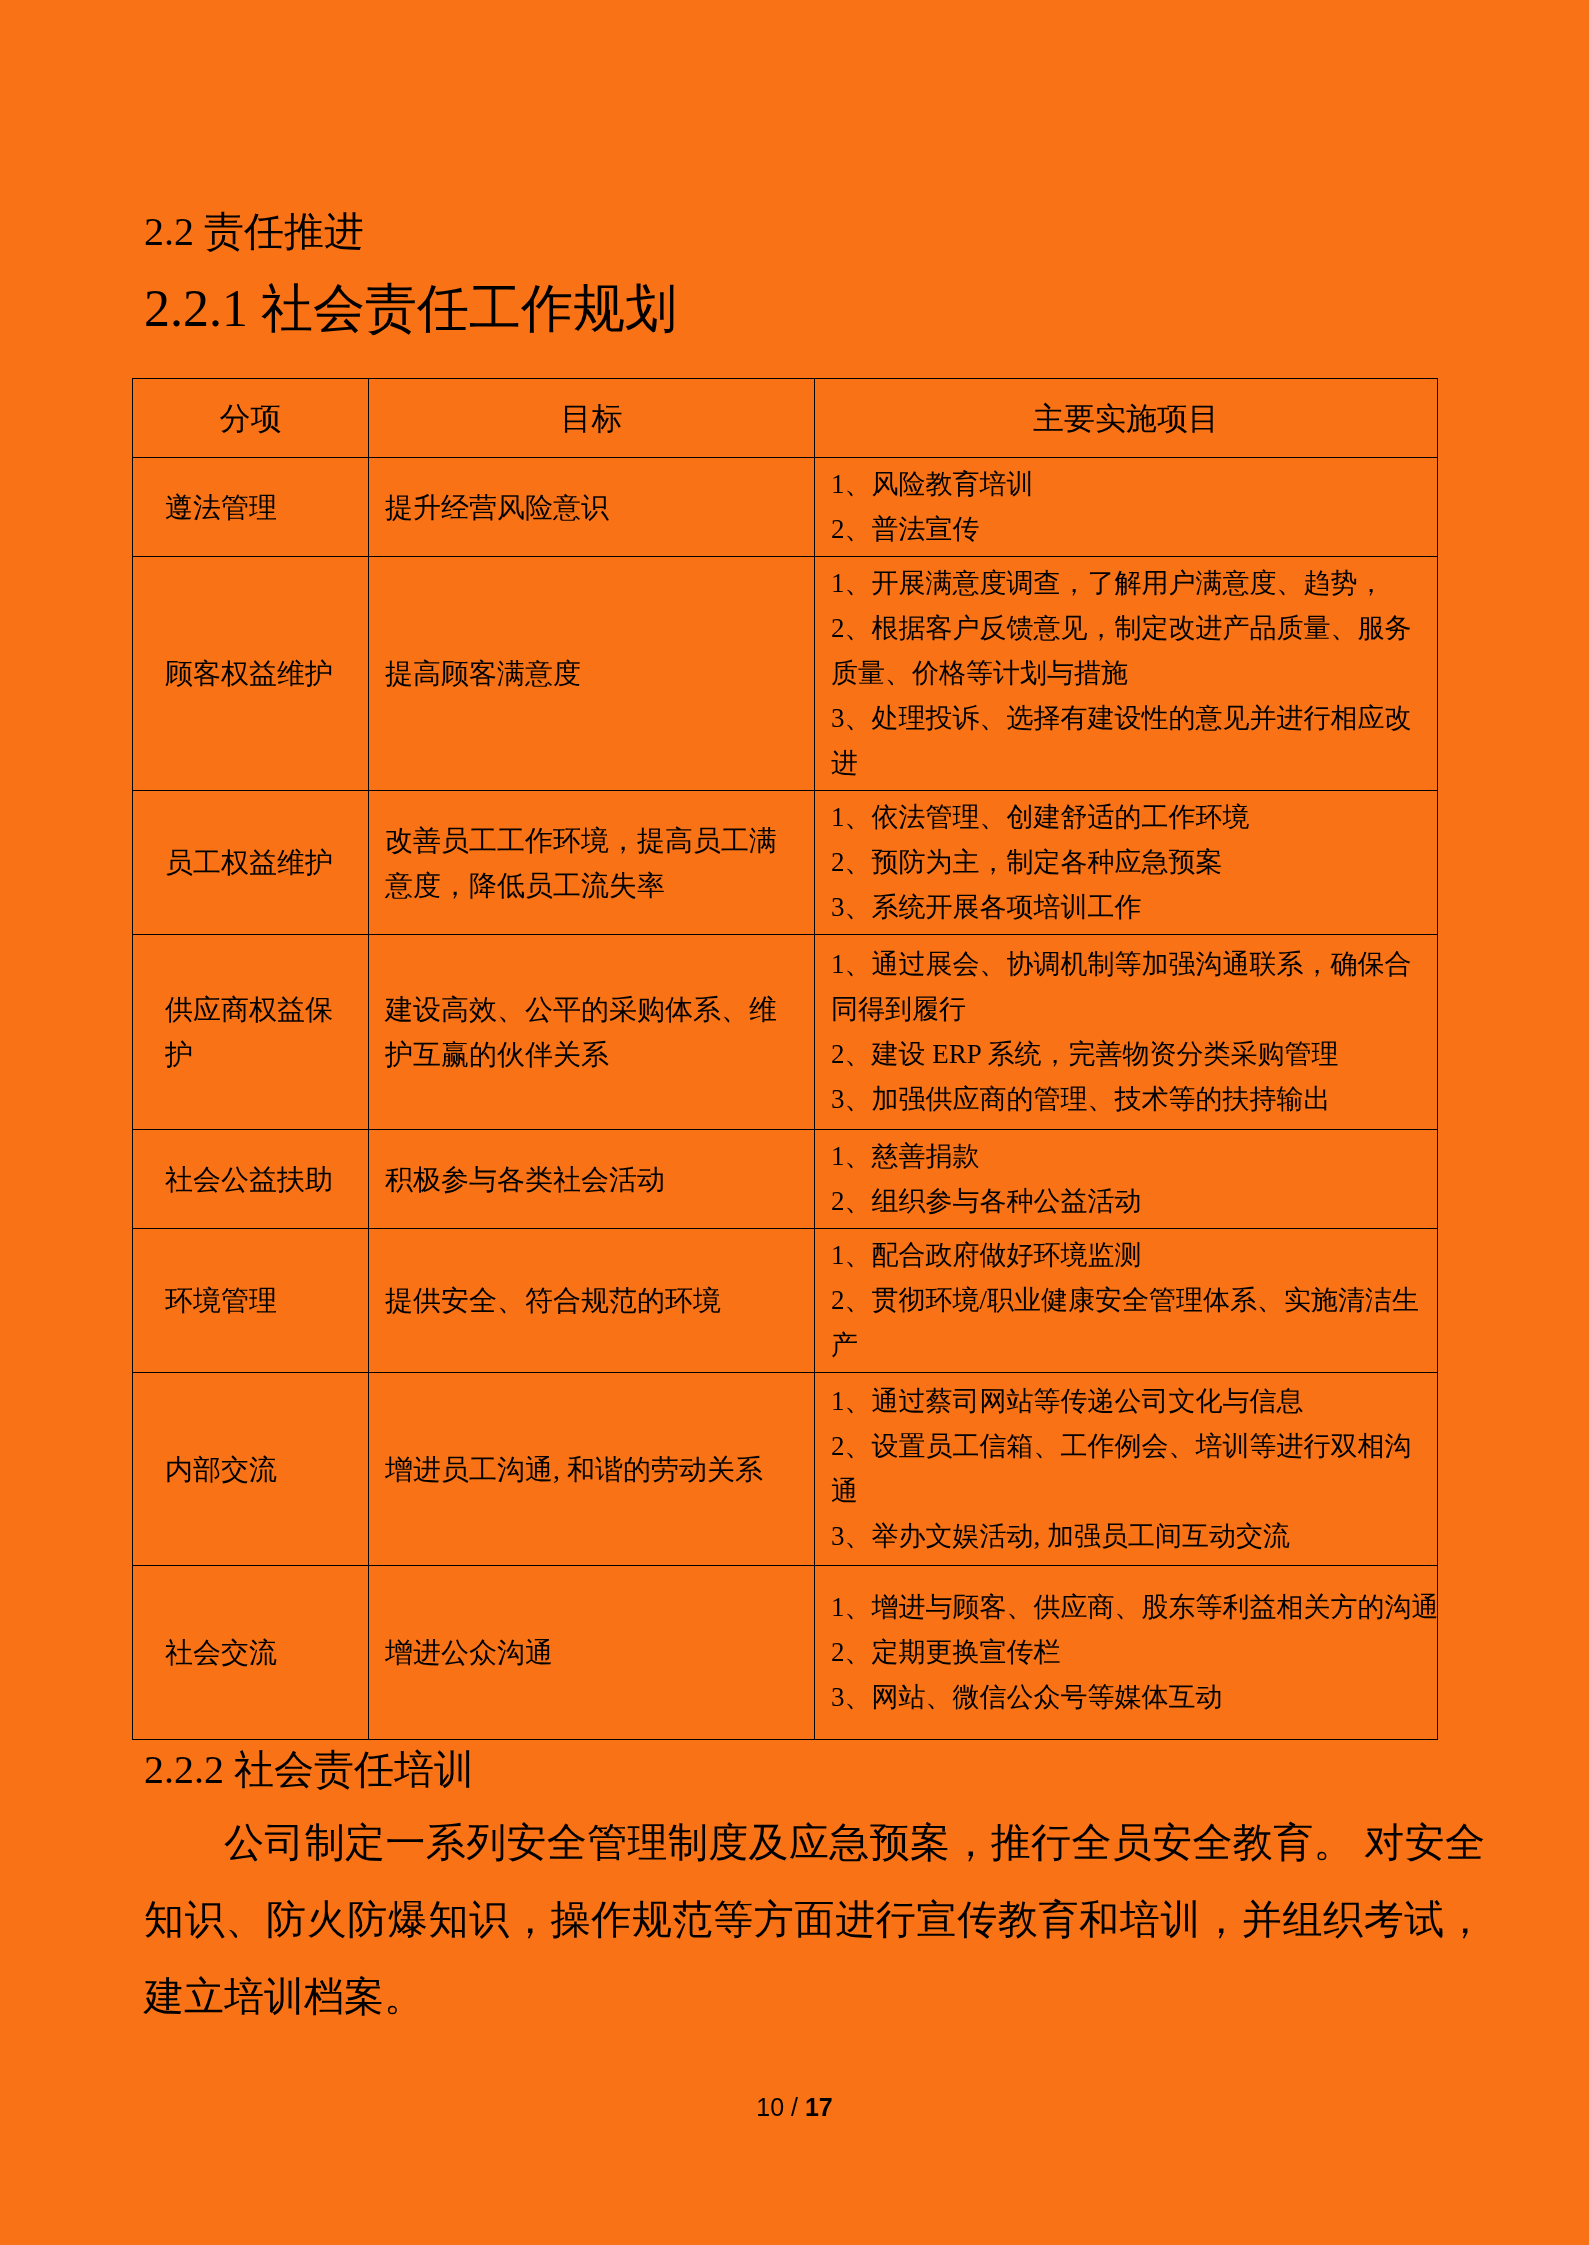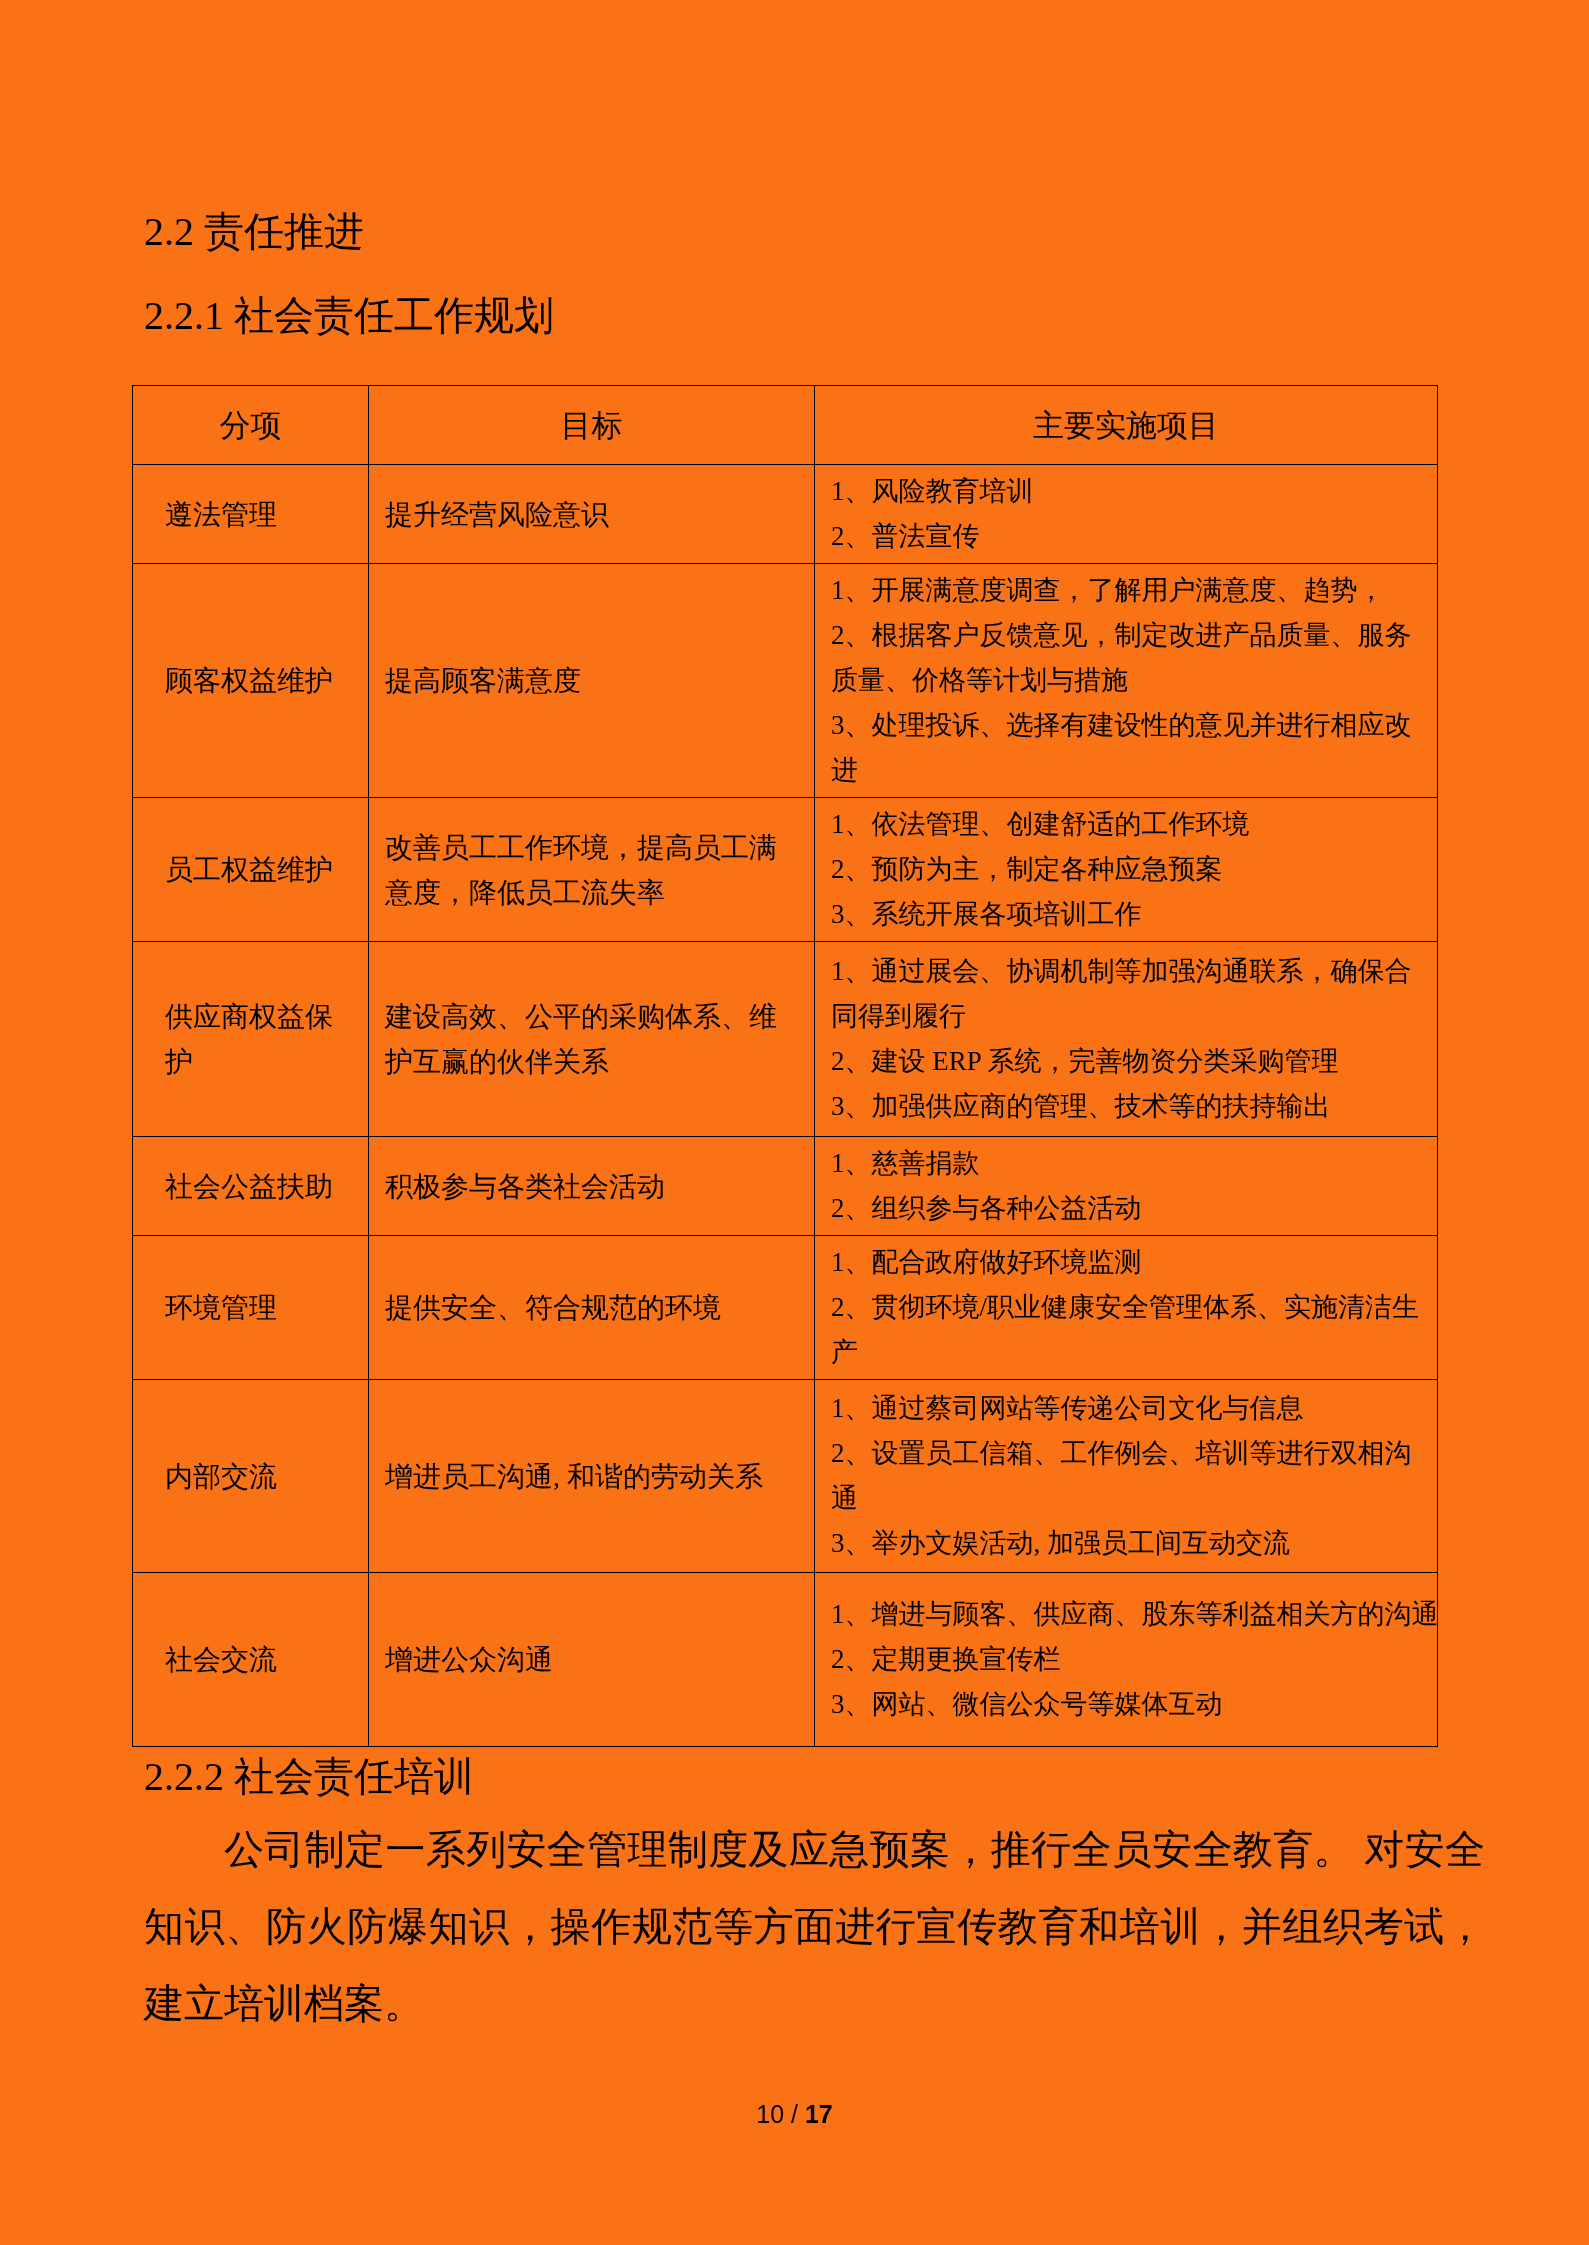--- a/index.html
+++ b/index.html
@@ -13,22 +13,22 @@
     font-family: "Liberation Serif", "DejaVu Serif", serif;
     overflow: hidden;
   }
   .h-sec {
     margin: 206px 104px 0 144px;
     font-size: 40px;
     font-weight: 400;
     line-height: 52px;
   }
   .h-sub {
-    margin: 32px 104px 0 144px;
-    font-size: 40px;
+    margin: 25px 104px 0 144px;
+    font-size: 52px;
     font-weight: 400;
     line-height: 52px;
   }
   .h-sub2 {
     margin: 4px 104px 0 144px;
     font-size: 40px;
     font-weight: 400;
     line-height: 52px;
   }
   table.csr-table {

